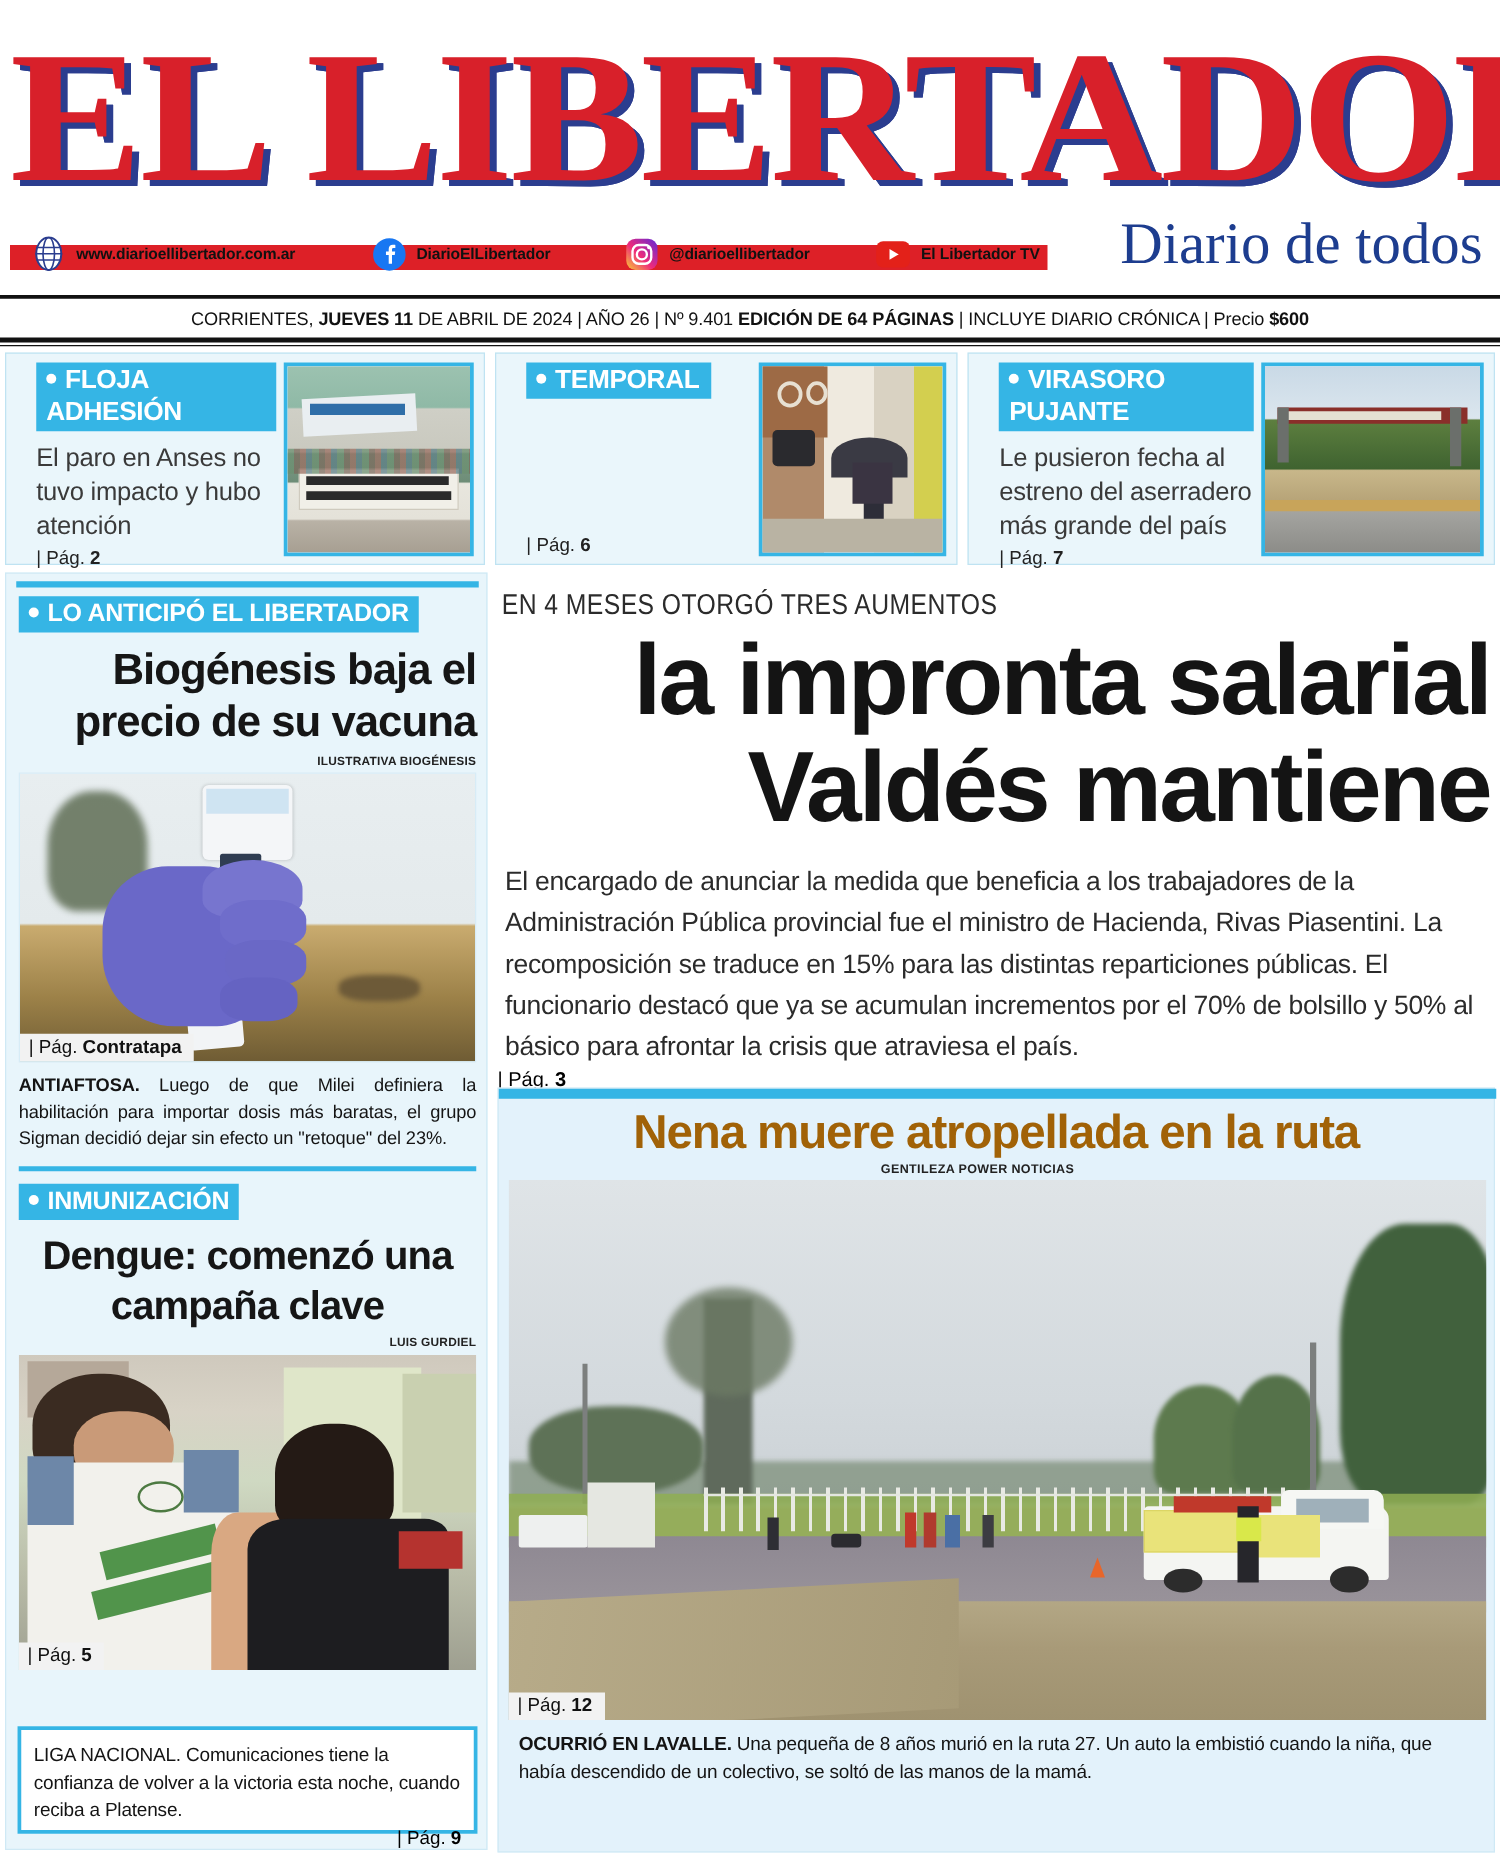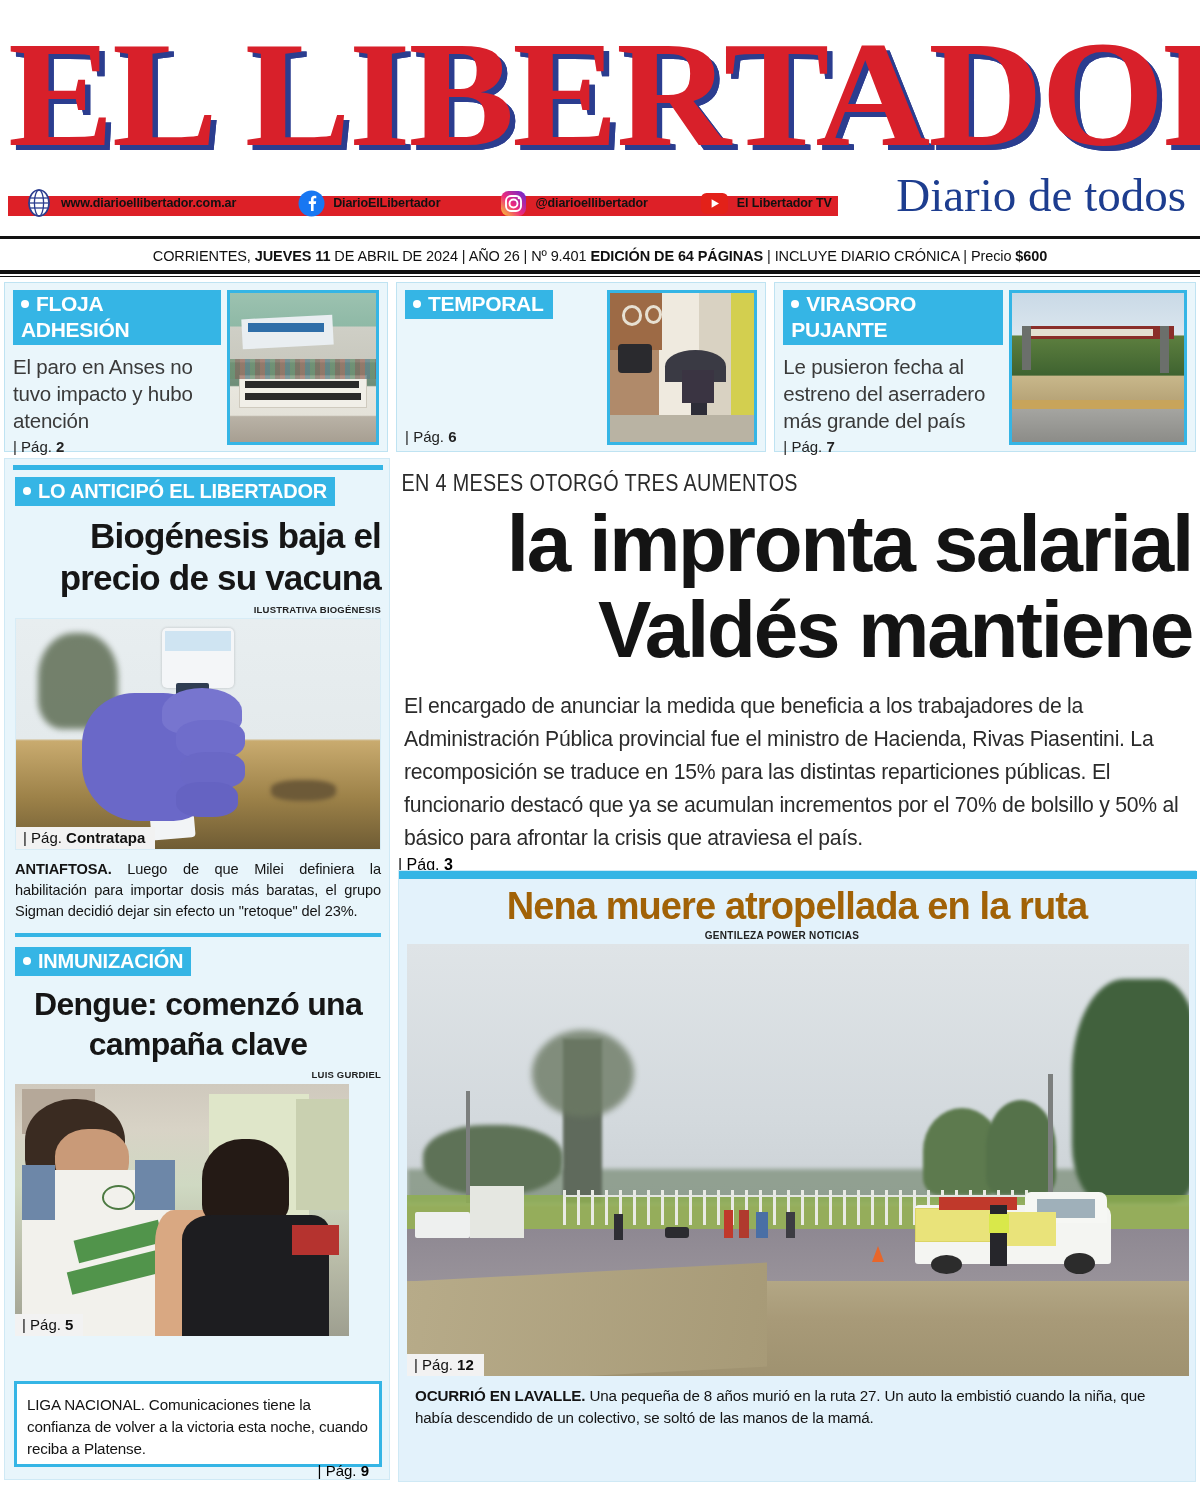--- a/index.html
+++ b/index.html
@@ -59,21 +59,21 @@
   .rule-thick2 { position: absolute; left: 0; top: 270px; width: 1200px; height: 4px; background: #111; }
   .rule-thin2 { position: absolute; left: 0; top: 276px; width: 1200px; height: 1px; background: #111; }
 
   
   .teaser-strip {
     position: absolute; left: 0; top: 282px; width: 1200px; height: 170px;
     display: flex; gap: 0;
   }
   .teaser {
     position: relative; background: #eaf6fb; border: 1px solid #bfe3f2;
-    margin: 0 4px; padding: 7px 8px 6px 8px;
+    margin: 0 4px; padding: 7px 8px 6px 24px;
     display: flex; flex-direction: column;
   }
   .teaser:nth-child(1) { width: 388px; }
   .teaser:nth-child(2) { width: 374px; }
   .teaser:nth-child(3) { width: 426px; }
   .t-body { display: flex; gap: 6px; height: 100%; }
   .t-left { flex: 1; display: flex; flex-direction: column; }
   .kicker {
     display: inline-block; background: #35b5e5; color: #fff;
     font-size: 21px; font-weight: bold; letter-spacing: -0.3px;
@@ -126,21 +126,21 @@
     font-size: 14.6px; color: #141414; line-height: 21px; margin-top: 9px;
     text-align: justify; letter-spacing: -0.1px;
   }
   .lc-deck b { font-weight: bold; }
   .lc-divider { width: 366px; height: 4px; background: #35b5e5; margin: 11px 0 0 0; }
 
   .lc-head2 {
     font-size: 32px; font-weight: bold; color: #161616; line-height: 40px;
     margin-top: 8px; letter-spacing: -0.7px; text-align: center;
   }
-  .lc-photo2 { position: relative; width: 334px; height: 252px; overflow:hidden; margin-top: 4px; }
+  .lc-photo2 { position: relative; width: 366px; height: 252px; overflow:hidden; margin-top: 4px; }
 
   .liga-box {
     position: absolute; left: 9px; bottom: 12px; width: 368px; height: 86px;
     background: #fff; border: 3px solid #35b5e5; padding: 10px 10px 6px 10px;
   }
   .liga-text { font-size: 15.2px; color: #141414; line-height: 22px; letter-spacing: -0.15px; }
   .liga-text b { font-weight: normal; }
   .liga-pag { font-size: 15px; text-align: right; margin-top: 2px; }
   .liga-pag b { font-weight: bold; }
 

